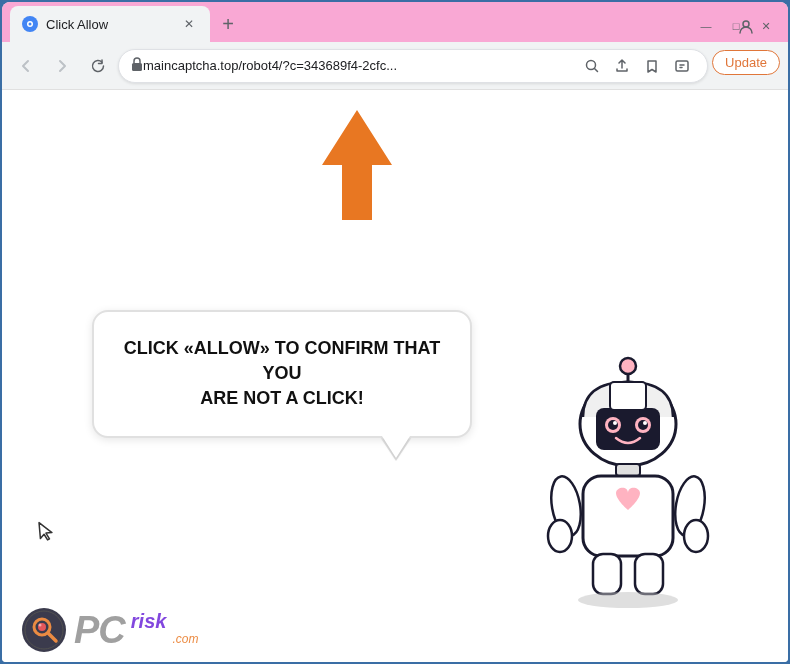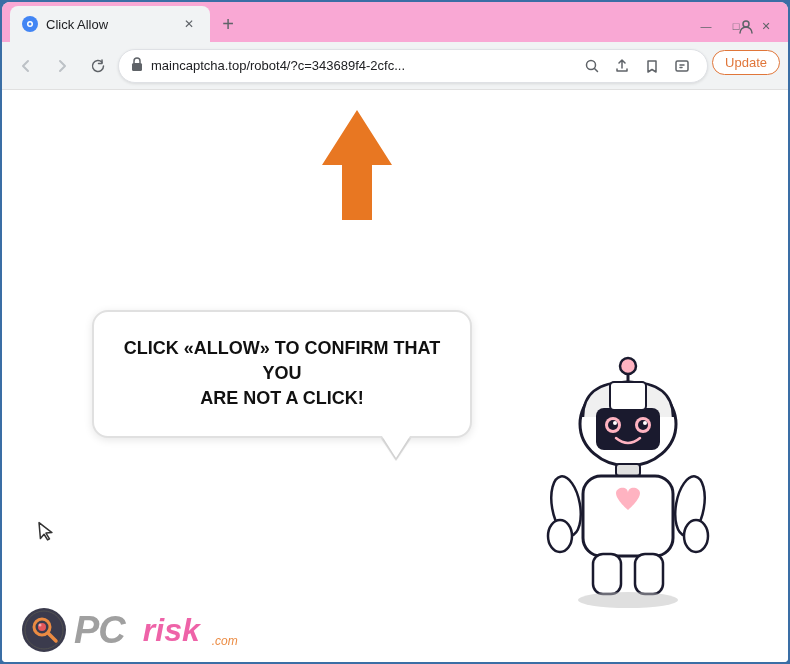--- a/index.html
+++ b/index.html
@@ -138,21 +138,21 @@
     .nav-btn.disabled { color: #bdc1c6; cursor: default; }
 
     .address-bar {
       flex: 1;
       height: 34px;
       background: white;
       border-radius: 20px;
       display: flex;
       align-items: center;
       padding: 0 12px;
-      gap: 8px;
+      gap: 0;
       border: 1px solid #dfe1e5;
       box-shadow: 0 1px 3px rgba(0,0,0,0.1);
     }
 
     .lock-icon {
       color: #5f6368;
       font-size: 13px;
     }
 
     .address-text {
@@ -485,23 +485,23 @@
         <svg width="40" height="40" viewBox="0 0 40 40">
           <circle cx="20" cy="20" r="19" fill="#1a1a2e" stroke="#333" stroke-width="1"></circle>
 
           <circle cx="18" cy="17" r="8" fill="none" stroke="#e87722" stroke-width="3"></circle>
           <circle cx="18" cy="17" r="4" fill="#e0393e"></circle>
           <circle cx="16" cy="15" r="1.5" fill="white" opacity="0.5"></circle>
           <line x1="24" y1="23" x2="32" y2="31" stroke="#e87722" stroke-width="3.5" stroke-linecap="round"></line>
         </svg>
       </div>
       <div class="pcrisk-text-container">
-        <span style="display:flex; align-items:center; gap:12px">
+        <span style="display:flex; align-items:flex-start; gap:6px">
           <span class="pcrisk-pc" style="font-size:38px; font-weight:900; color:#909090; font-style:italic; font-family:Arial Black, Arial, sans-serif;">PC</span>
-          <span class="pcrisk-risk" style="font-size:32px; font-weight:700; color:#ec4899; font-style:italic; font-family:Arial, sans-serif;margin-left:6px;">risk</span>
+          <span class="pcrisk-risk" style="font-size:20px; font-weight:700; color:#6d28d9; font-style:italic; font-family:Arial, sans-serif;">risk</span>
           <span style="font-size:12px; color:#e87722; font-style:italic;margin-top:21px;">.com</span>
         </span>
       </div>
     </div>
 
     <div class="cursor">
       <svg width="18" height="22" viewBox="0 0 18 22" fill="none">
         <path d="M2 2L2 18L6 14L9 20L11 19L8 13L14 13Z" fill="white" stroke="#333" stroke-width="1.5" stroke-linejoin="round"></path>
       </svg>
     </div>

